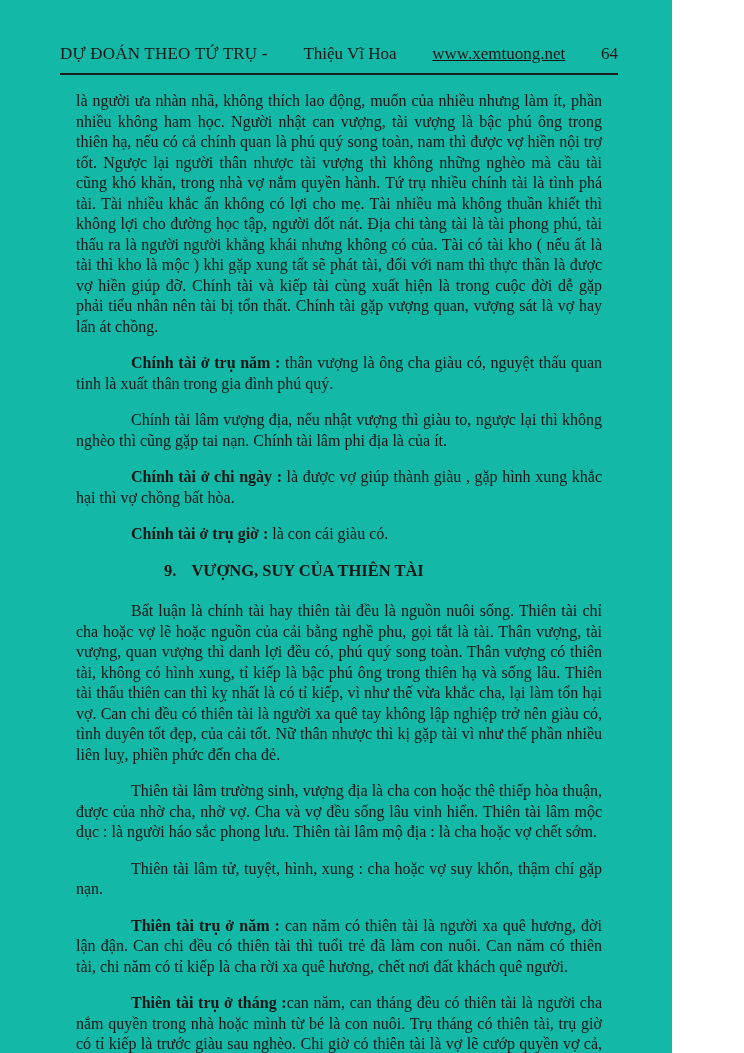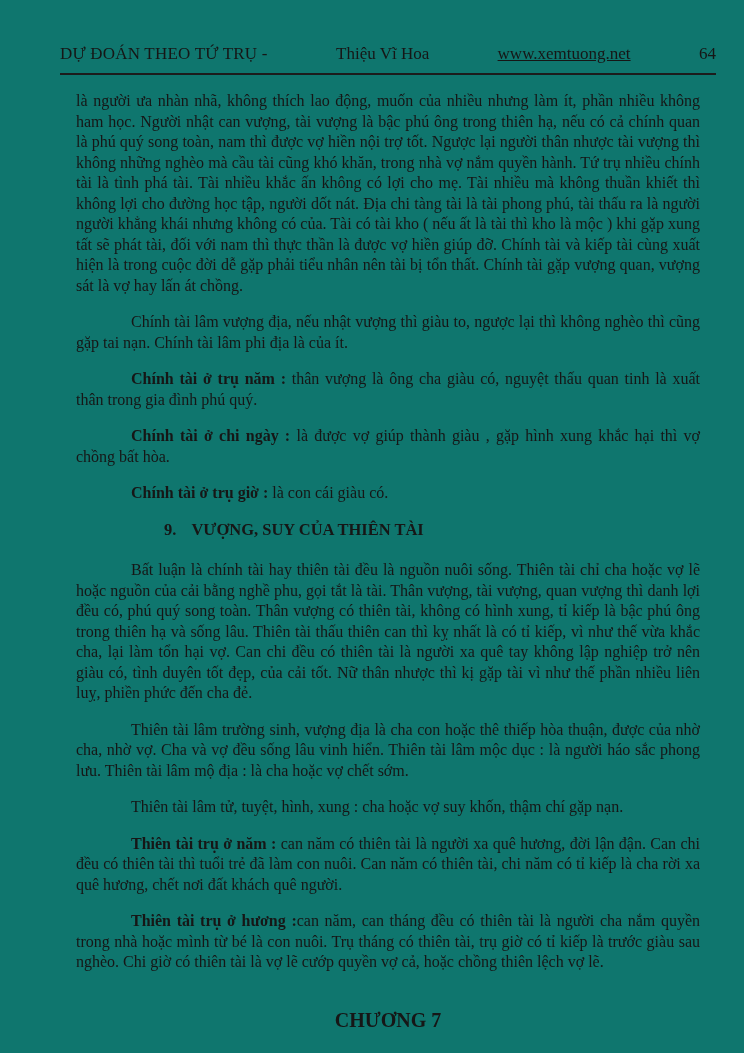--- a/index.html
+++ b/index.html
@@ -3,23 +3,23 @@
 <meta charset="utf-8">
 <style>
   html, body { margin: 0; padding: 0; }
   body {
     width: 744px; height: 1053px;
     background: #ffffff;
     font-family: "Liberation Serif", "DejaVu Serif", serif;
   }
   .page {
     box-sizing: border-box;
-    width: 744px; height: 1053px;
-    padding: 44px 28px 0 60px;
-    background: #0f766e;
+    width: 672px; height: 1053px;
+    padding: 44px 54px 0 60px;
+    background: #14b8a6;
     color: #161616;
     overflow: hidden;
   }
   .header-row {
     display: flex;
     justify-content: space-between;
     align-items: baseline;
     font-size: 17px;
     white-space: nowrap;
   }
@@ -63,41 +63,41 @@
     <span class="header-website">www.xemtuong.net</span>
     <span class="header-page-number">64</span>
   </div>
 
   <div class="header-rule"></div>
 
   <div class="content">
 
     <p>là người ưa nhàn nhã, không thích lao động, muốn của nhiều nhưng làm ít, phần nhiều không ham học. Người nhật can vượng, tài vượng là bậc phú ông trong thiên hạ, nếu có cả chính quan là phú quý song toàn, nam thì được vợ hiền nội trợ tốt. Ngược lại người thân nhược tài vượng thì không những nghèo mà cầu tài cũng khó khăn, trong nhà vợ nắm quyền hành. Tứ trụ nhiều chính tài là tình phá tài. Tài nhiều khắc ấn không có lợi cho mẹ. Tài nhiều mà không thuần khiết thì không lợi cho đường học tập, người dốt nát. Địa chi tàng tài là tài phong phú, tài thấu ra là người người khẳng khái nhưng không có của. Tài có tài kho ( nếu ất là tài thì kho là mộc ) khi gặp xung tất sẽ phát tài, đối với nam thì thực thần là được vợ hiền giúp đỡ. Chính tài và kiếp tài cùng xuất hiện là trong cuộc đời dễ gặp phải tiểu nhân nên tài bị tổn thất. Chính tài gặp vượng quan, vượng sát là vợ hay lấn át chồng.</p>
 
+    <p class="indent"><b class="lead">Chính tài ở trụ năm :</b><span> thân vượng là ông cha giàu có, nguyệt thấu quan tinh là xuất thân trong gia đình phú quý.</span></p>
+
     <p class="indent">Chính tài lâm vượng địa, nếu nhật vượng thì giàu to, ngược lại thì không nghèo thì cũng gặp tai nạn. Chính tài lâm phi địa là của ít.</p>
-
-    <p class="indent"><b class="lead">Chính tài ở trụ năm :</b><span> thân vượng là ông cha giàu có, nguyệt thấu quan tinh là xuất thân trong gia đình phú quý.</span></p>
 
 
     <p class="indent"><b class="lead">Chính tài ở chi ngày :</b><span> là được vợ giúp thành giàu , gặp hình xung khắc hại thì vợ chồng bất hòa.</span></p>
 
     <p class="indent"><b class="lead">Chính tài ở trụ giờ :</b><span> là con cái giàu có.</span></p>
 
     <div class="section-heading">
       <span class="sec-number">9.</span><span class="sec-title">VƯỢNG, SUY CỦA THIÊN TÀI</span>
     </div>
 
     <p class="indent">Bất luận là chính tài hay thiên tài đều là nguồn nuôi sống. Thiên tài chỉ cha hoặc vợ lẽ hoặc nguồn của cải bằng nghề phu, gọi tắt là tài. Thân vượng, tài vượng, quan vượng thì danh lợi đều có, phú quý song toàn. Thân vượng có thiên tài, không có hình xung, tỉ kiếp là bậc phú ông trong thiên hạ và sống lâu. Thiên tài thấu thiên can thì kỵ nhất là có tỉ kiếp, vì như thế vừa khắc cha, lại làm tổn hại vợ. Can chi đều có thiên tài là người xa quê tay không lập nghiệp trở nên giàu có, tình duyên tốt đẹp, của cải tốt. Nữ thân nhược thì kị gặp tài vì như thế phần nhiều liên luỵ, phiền phức đến cha đẻ.</p>
 
     <p class="indent">Thiên tài lâm trường sinh, vượng địa là cha con hoặc thê thiếp hòa thuận, được của nhờ cha, nhờ vợ. Cha và vợ đều sống lâu vinh hiển. Thiên tài lâm mộc dục : là người háo sắc phong lưu. Thiên tài lâm mộ địa : là cha hoặc vợ chết sớm.</p>
 
     <p class="indent">Thiên tài lâm tử, tuyệt, hình, xung : cha hoặc vợ suy khốn, thậm chí gặp nạn.</p>
 
     <p class="indent"><b class="lead">Thiên tài trụ ở năm :</b><span> can năm có thiên tài là người xa quê hương, đời lận đận. Can chi đều có thiên tài thì tuổi trẻ đã làm con nuôi. Can năm có thiên tài, chi năm có tỉ kiếp là cha rời xa quê hương, chết nơi đất khách quê người.</span></p>
 
-    <p class="indent"><b class="lead">Thiên tài trụ ở hương :</b><span>can năm, can tháng đều có thiên tài là người cha nắm quyền trong nhà hoặc mình từ bé là con nuôi. Trụ tháng có thiên tài, trụ giờ có tỉ kiếp là trước giàu sau nghèo. Chi giờ có thiên tài là vợ lẽ cướp quyền vợ cả, hoặc chồng thiên lệch vợ lẽ.</span></p>
+    <p class="indent"><b class="lead">Thiên tài trụ ở tháng :</b><span>can năm, can tháng đều có thiên tài là người cha nắm quyền trong nhà hoặc mình từ bé là con nuôi. Trụ tháng có thiên tài, trụ giờ có tỉ kiếp là trước giàu sau nghèo. Chi giờ có thiên tài là vợ lẽ cướp quyền vợ cả, hoặc chồng thiên lệch vợ lẽ.</span></p>
 
 
     <div class="chapter-heading">CHƯƠNG 7</div>
 
   </div>
 
 </div>
 
 </body></html>

